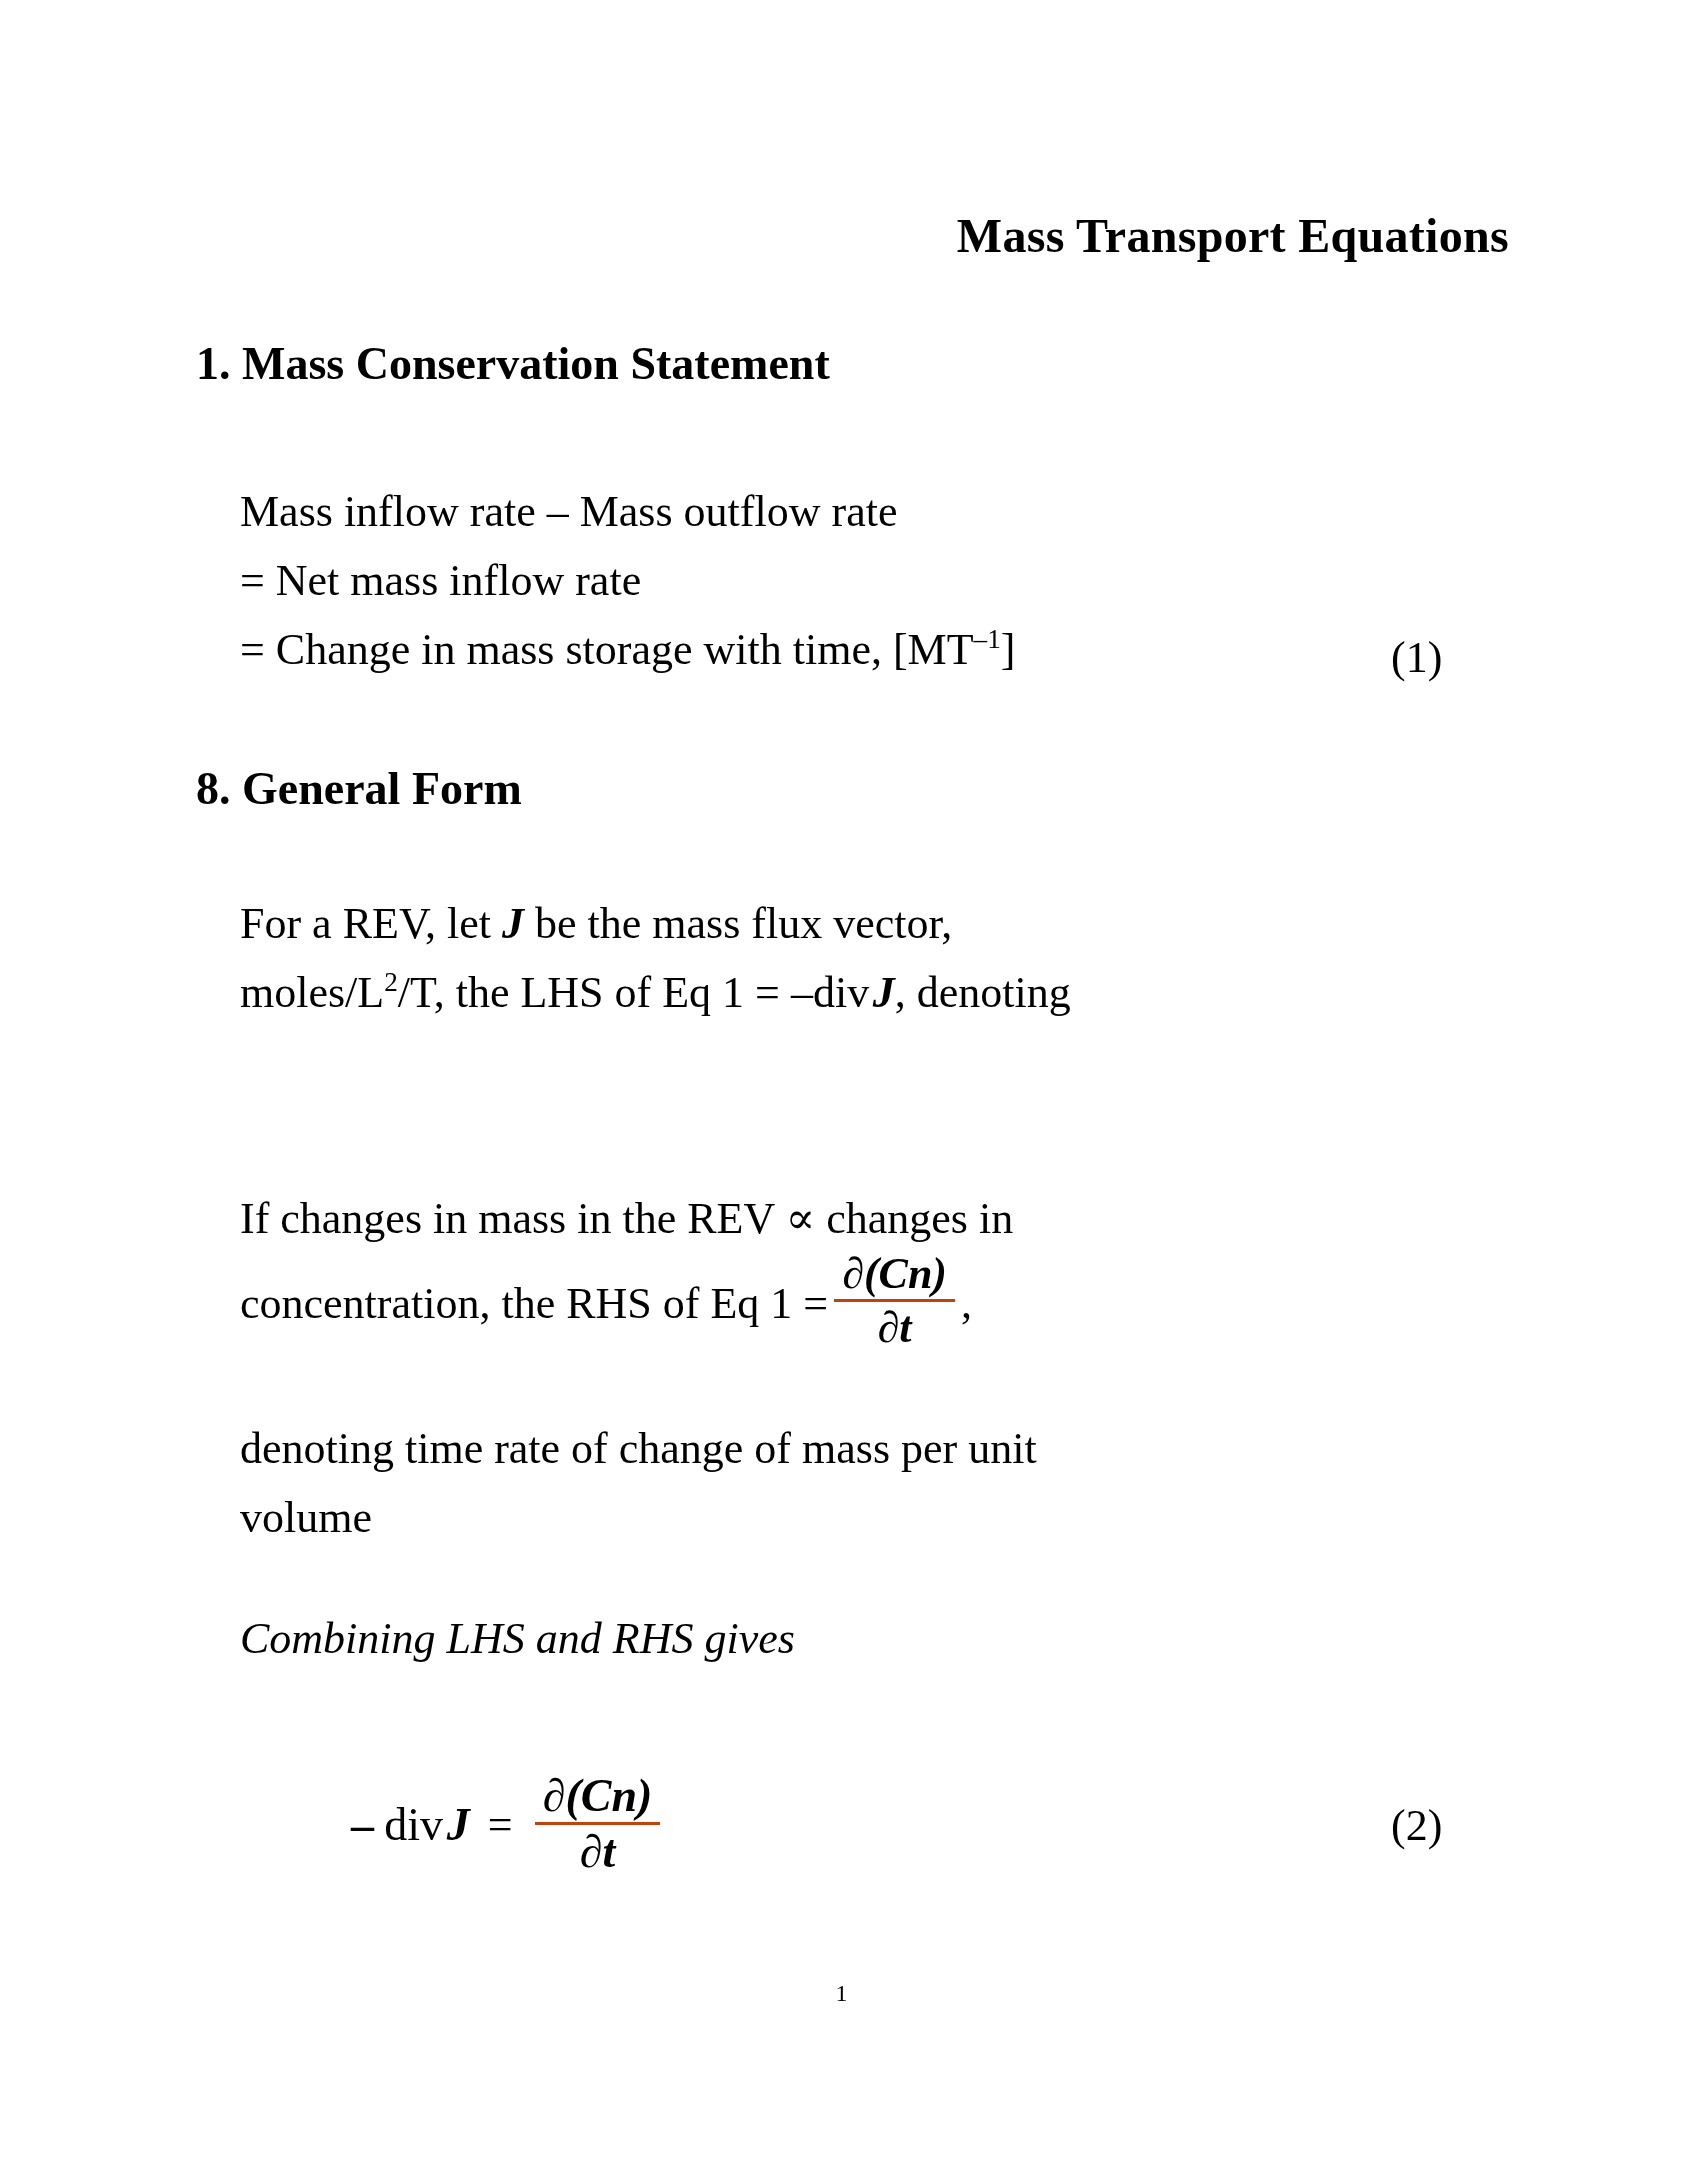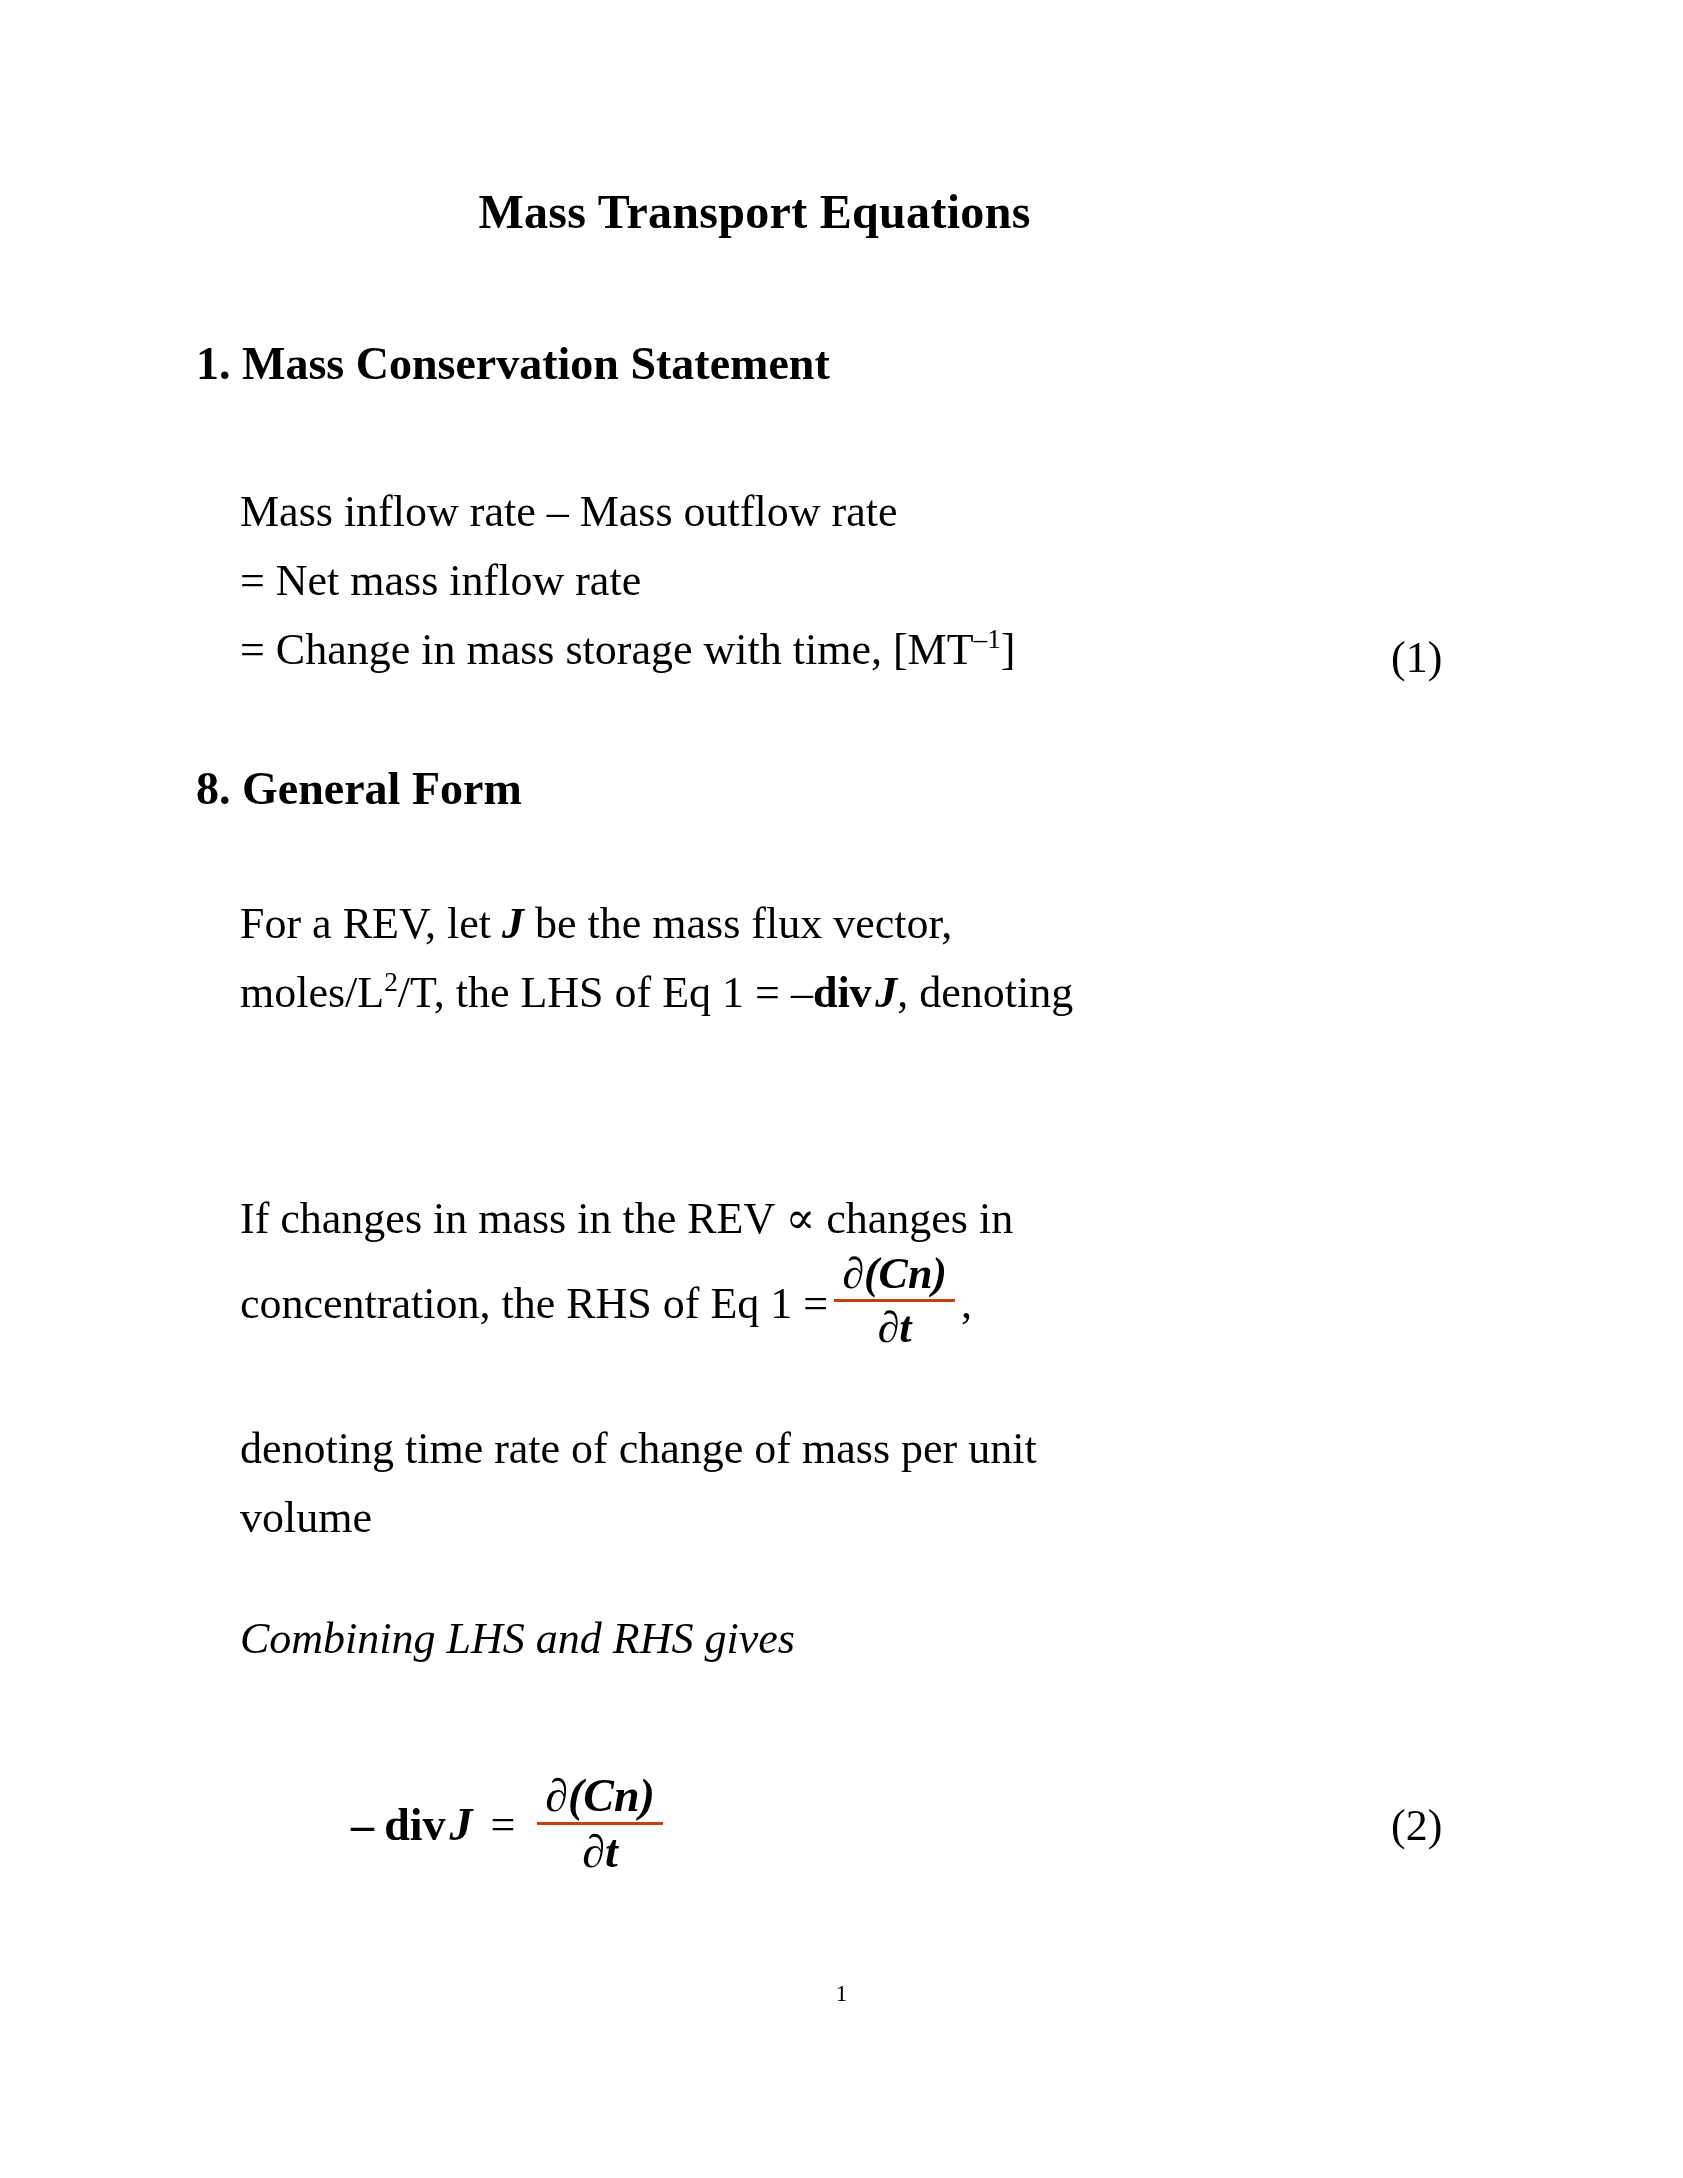--- a/index.html
+++ b/index.html
@@ -16,24 +16,24 @@
     width: 1683px;
     height: 2178px;
     background: #ffffff;
     box-sizing: border-box;
     overflow: hidden;
   }
 
   
   .doc-title {
     position: absolute;
-    top: 184px;
+    top: 208px;
     left: 0;
     width: 1509px;
-    text-align: center;
+    text-align: right;
     font-size: 48px;
     font-weight: bold;
     letter-spacing: 0.3px;
   }
 
   
   .section-heading {
     position: absolute;
     left: 196px;
     font-size: 46px;
@@ -58,21 +58,21 @@
   .blk-combining    { top: 1604px; width: 1208px; font-style: italic; }
 
   .line { white-space: nowrap; }
 
   
   .vec {
     font-weight: bold;
     font-style: italic;
   }
   .op-bold {
-    font-weight: bold;
+    font-weight: normal;
     font-style: normal;
   }
   sup.exp {
     font-size: 0.62em;
     vertical-align: super;
     line-height: 0;
   }
   .minus { letter-spacing: 1px; }
 
   

